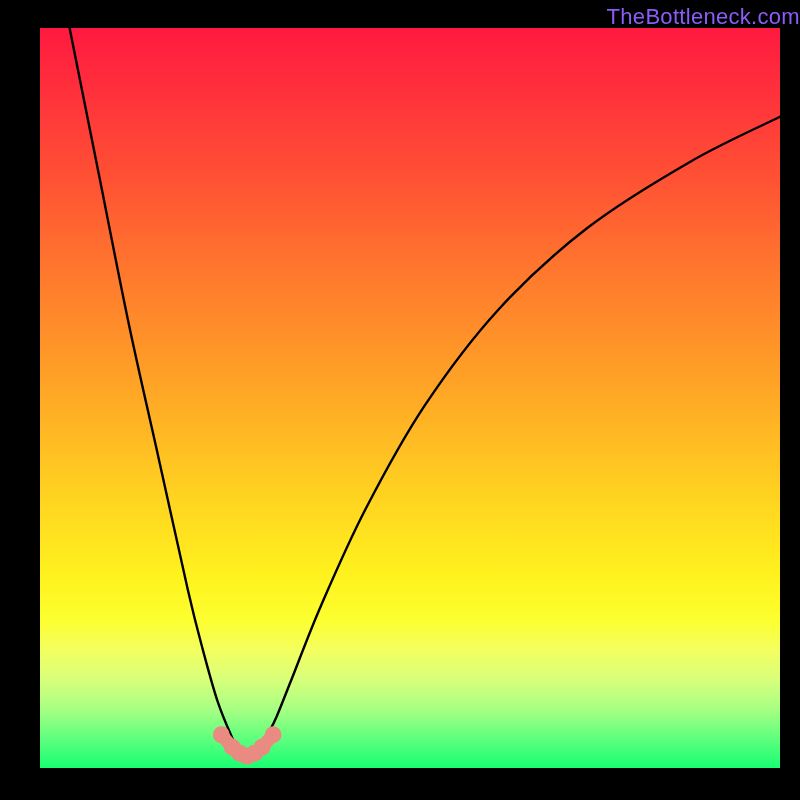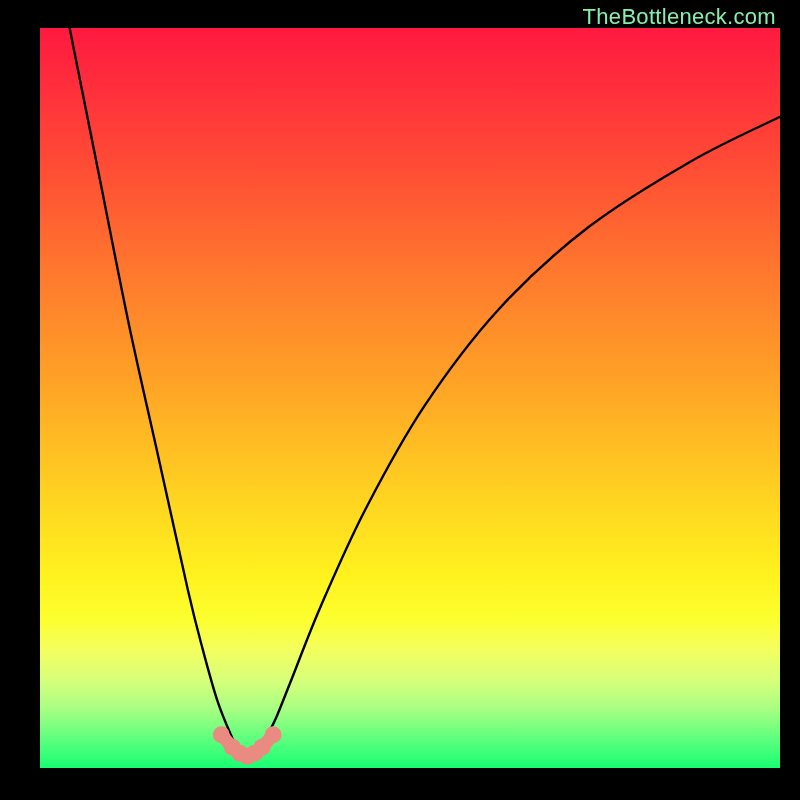--- a/index.html
+++ b/index.html
@@ -37,22 +37,22 @@
       #f4ff5f 84%,
       #d8ff7a 88%,
       #a8ff83 92%,
       #5fff7e 96%,
       #18ff72 100%
     );
   }
   .watermark {
     position: absolute;
     top: 4px;
-    right: 24px;
-    color: #86efac;
+    right: 0;
+    color: #8b5cf6;
     font-size: 22px;
     font-weight: 500;
     letter-spacing: 0.3px;
     user-select: none;
   }
   svg.curve {
     position: absolute;
     left: 0;
     top: 0;
     width: 740px;

